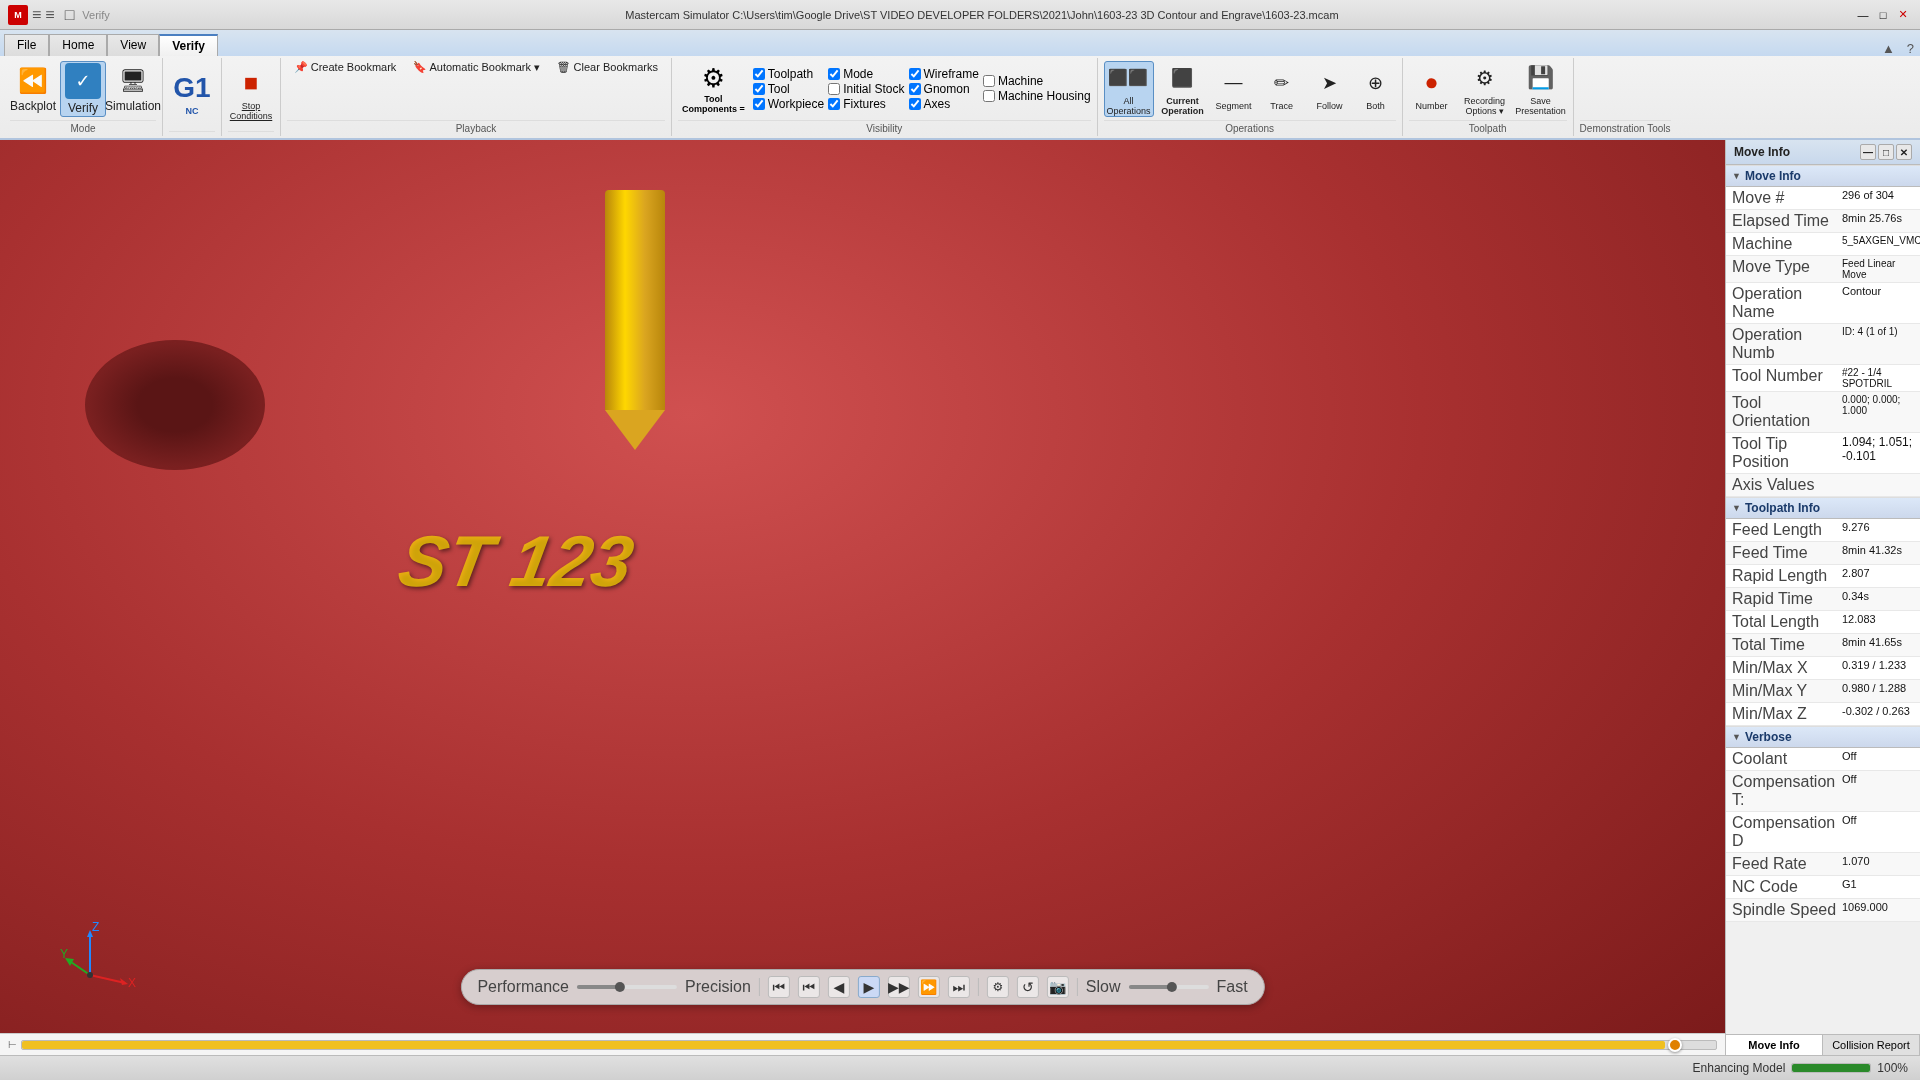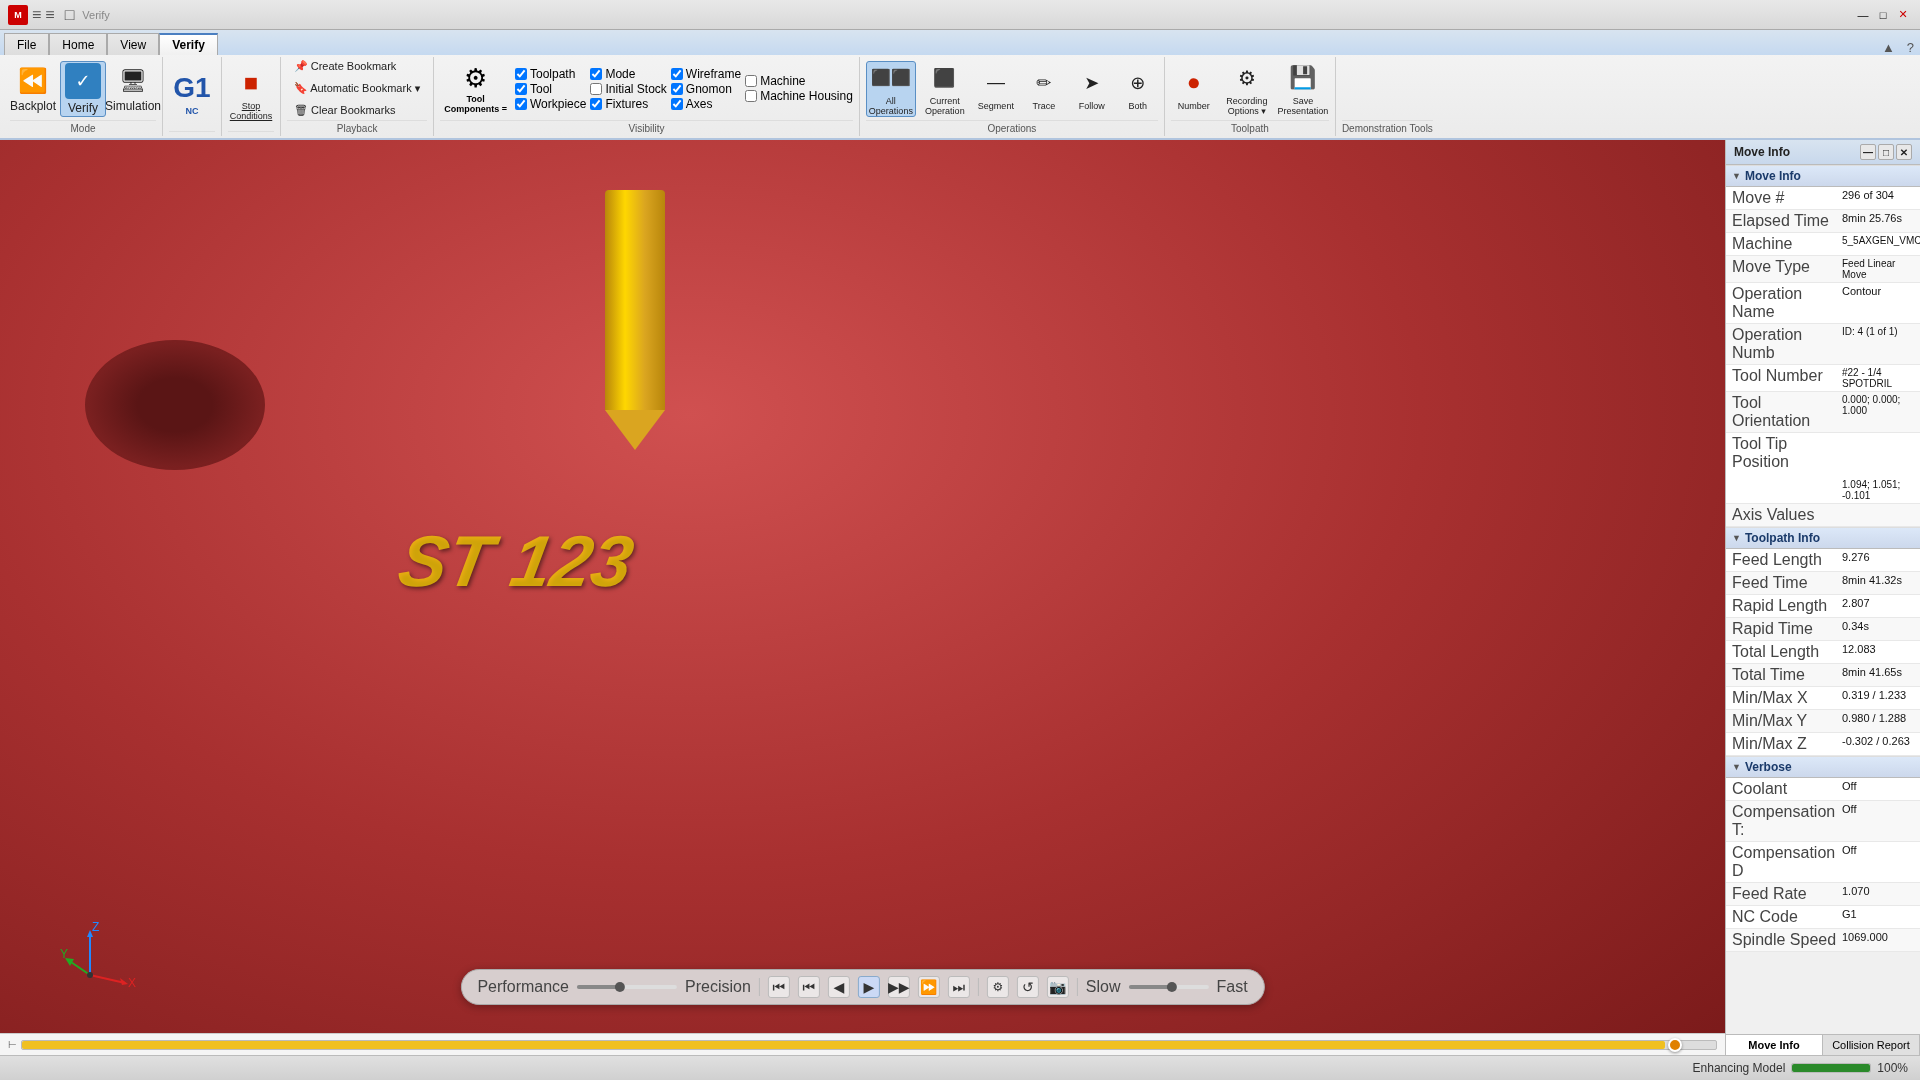--- a/index.html
+++ b/index.html
@@ -419,20 +419,21 @@
 <body>
 
 <div id="titlebar">
   <div class="left">
     <div class="titlebar-logo">M</div>
     <span style="font-size:16px; color:#555;">≡</span>
     <span style="font-size:16px; color:#555;">≡</span>
     <span style="font-size:16px; color:#555; margin-left:6px;">□</span>
     <span style="font-size:11px; color:#888; margin-left:4px;">Verify</span>
   </div>
+  <div class="title" style="font-size:11px; color:#333;">Mastercam Simulator  C:\Users\tim\Google Drive\ST VIDEO DEVELOPER FOLDERS\2021\John\1603-23 3D Contour and Engrave\1603-23.mcam</div>
   <div class="controls">
     <div class="titlebar-btn">—</div>
     <div class="titlebar-btn">□</div>
     <div class="titlebar-btn" style="color:#c00;">✕</div>
   </div>
 </div>
 
 <div id="ribbon">
   <div id="ribbon-tabs">
     <div class="ribbon-tab">File</div>
@@ -477,21 +478,21 @@
       <div class="ribbon-group-items">
         <div class="ribbon-btn">
           <div class="ribbon-btn-icon" style="font-size:28px; color:#cc2200;">⏹</div>
           <span style="font-size:9px; text-align:center;text-decoration:underline;">Stop<br>Conditions</span>
         </div>
       </div>
       <div class="ribbon-group-label"></div>
     </div>
 
     <div class="ribbon-group">
-      <div class="ribbon-group-items" style="flex-direction:column; align-items:flex-start; justify-content:space-between; gap:3px;">
+      <div class="ribbon-group-items" style="flex-direction:row; align-items:flex-start; justify-content:space-between; gap:3px;">
         <div class="ribbon-btn-sm">📌 Create Bookmark</div>
         <div class="ribbon-btn-sm">🔖 Automatic Bookmark ▾</div>
         <div class="ribbon-btn-sm">🗑 Clear Bookmarks</div>
       </div>
       <div class="ribbon-group-label">Playback</div>
     </div>
 
     <div class="ribbon-group">
       <div class="ribbon-group-items">
         <div style="display:flex;flex-direction:column;align-items:center;justify-content:center;padding:0 4px;">
@@ -555,21 +556,21 @@
     </div>
 
     <div class="ribbon-group">
       <div class="ribbon-group-items">
         <div class="ribbon-btn active" style="width:50px;">
           <div class="ribbon-btn-icon" style="font-size:16px;">⬛⬛</div>
           <span style="font-size:9px;">All<br>Operations</span>
         </div>
         <div class="ribbon-btn" style="width:50px;">
           <div class="ribbon-btn-icon" style="font-size:18px;">⬛</div>
-          <span style="font-size:9px;">Current<br>Operation</span>
+          <span style="font-size:9px;font-weight:bold;">Current<br>Operation</span>
         </div>
         <div class="ribbon-btn" style="width:44px;">
           <div class="ribbon-btn-icon" style="font-size:18px;">—</div>
           <span style="font-size:9px;">Segment</span>
         </div>
         <div class="ribbon-btn" style="width:44px;">
           <div class="ribbon-btn-icon" style="font-size:18px;">✏</div>
           <span style="font-size:9px;">Trace</span>
         </div>
         <div class="ribbon-btn" style="width:44px;">
@@ -738,21 +739,21 @@
       <div class="info-row">
         <span class="info-label">Tool Number</span>
         <span class="info-value" style="font-size:10px;">#22 - 1/4 SPOTDRIL</span>
       </div>
       <div class="info-row">
         <span class="info-label">Tool Orientation</span>
         <span class="info-value" style="font-size:10px;">0.000; 0.000; 1.000</span>
       </div>
       <div class="info-row">
         <span class="info-label">Tool Tip Position</span>
-        <span class="info-value" style="font-size:10px;margin-top:44px;">1.094; 1.051; -0.101</span>
+        <span class="info-value" style="font-size:12px;">1.094; 1.051; -0.101</span>
       </div>
       <div class="info-row">
         <span class="info-label">Axis Values</span>
         <span class="info-value"></span>
       </div>
     </div>
 
     <div class="section-header">
       <span class="section-triangle">▼</span>
       <span>Toolpath Info</span>

